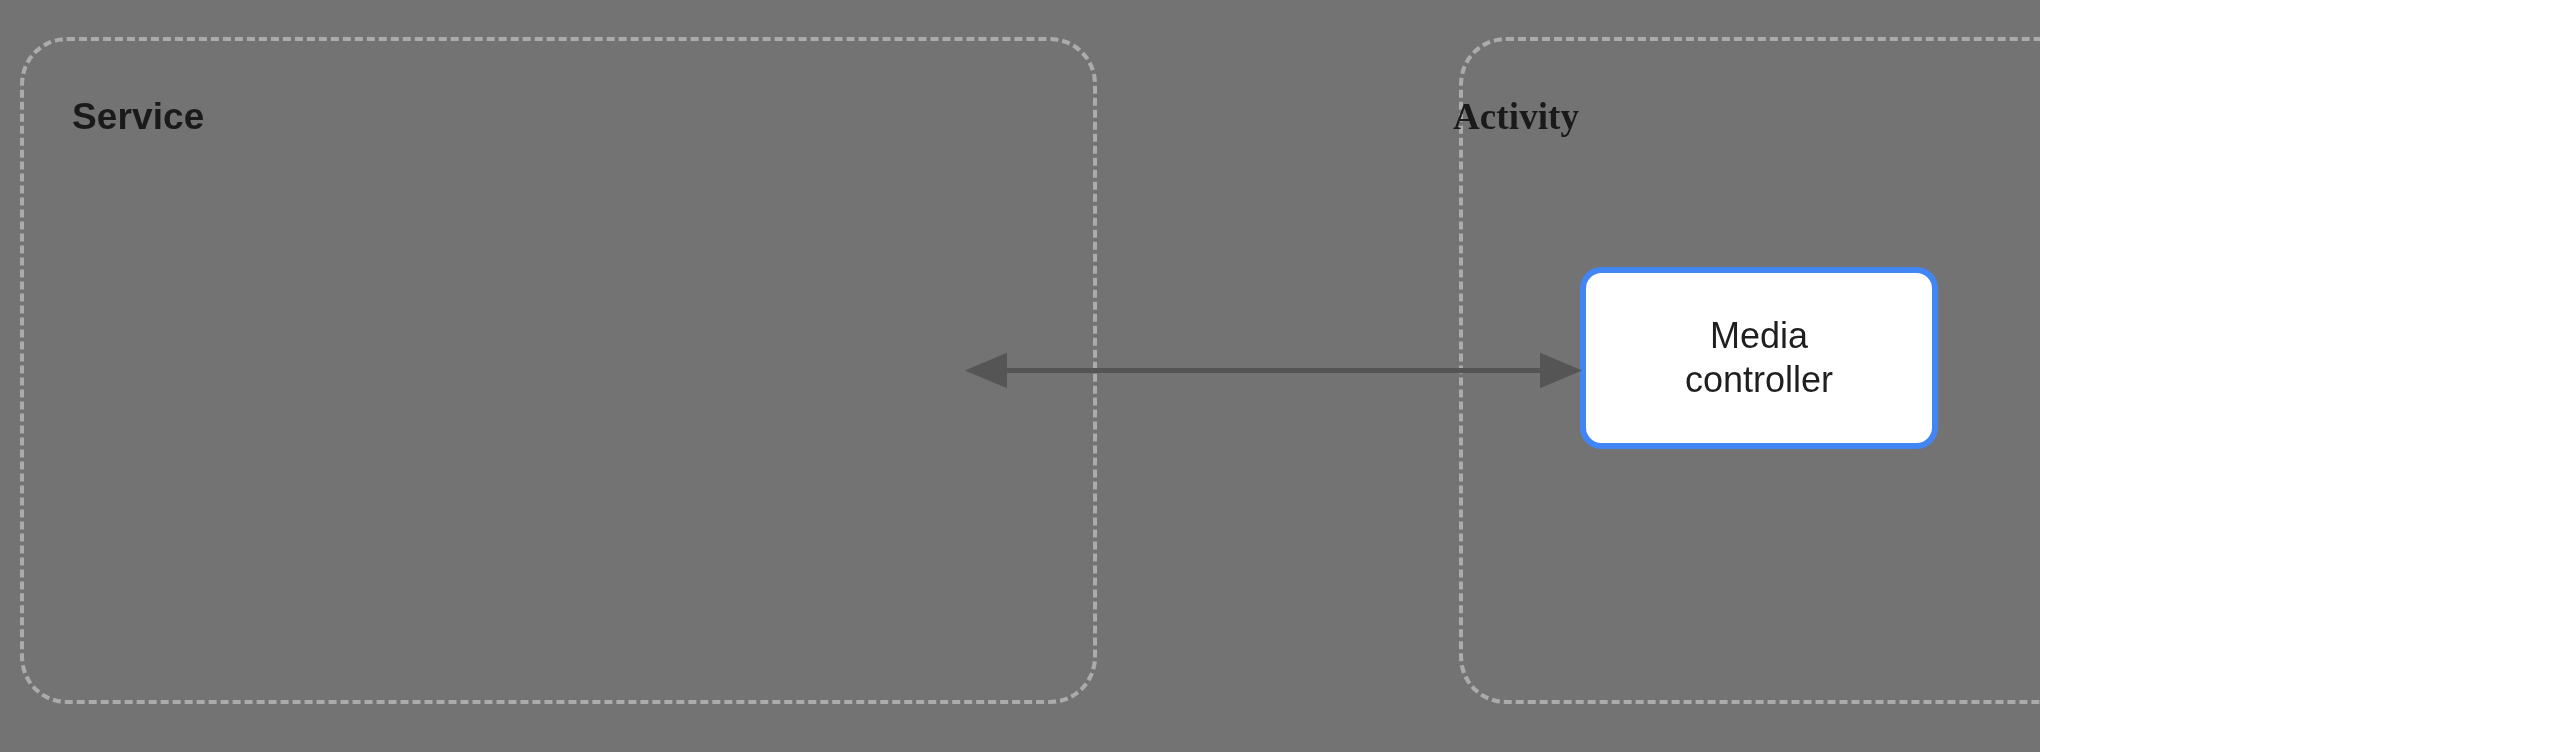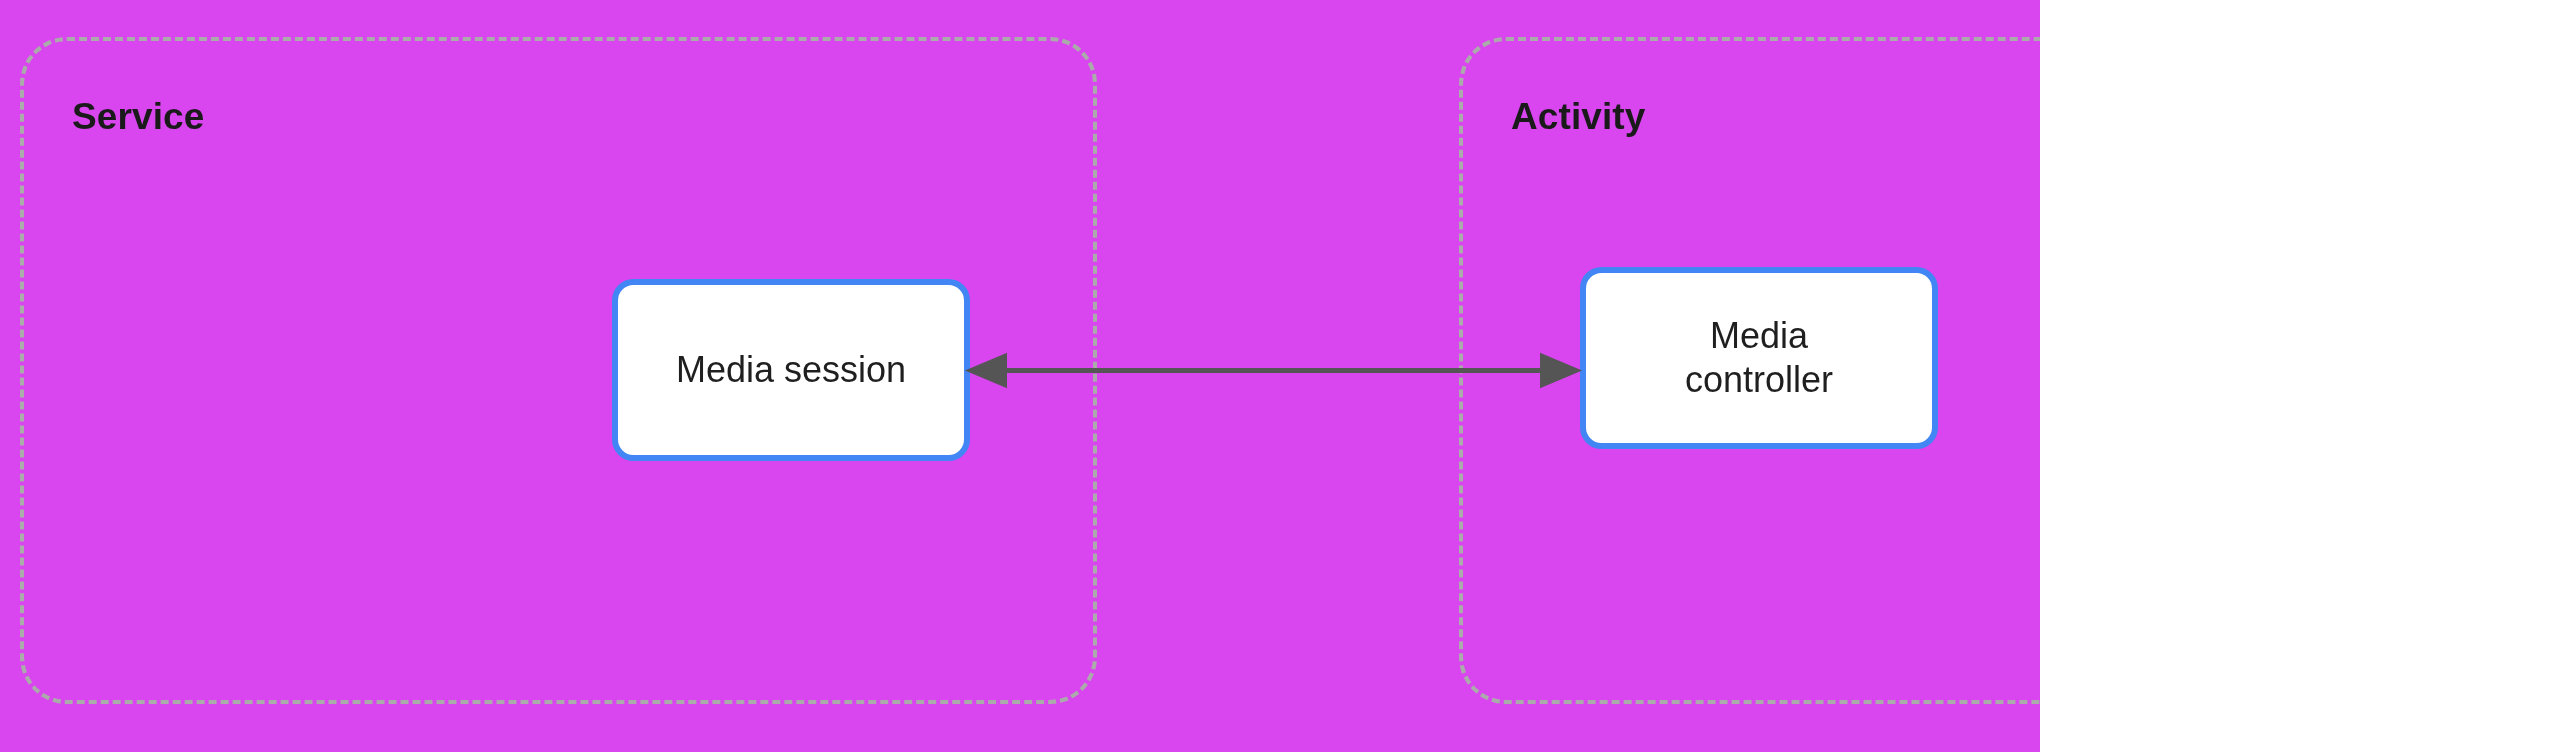--- a/index.html
+++ b/index.html
@@ -10,21 +10,21 @@
   }
   body {
     font-family: "Liberation Sans", sans-serif;
     -webkit-font-smoothing: antialiased;
   }
 
   #diagram-canvas {
     position: relative;
     width: 2040px;
     height: 752px;
-    background: #d946ef;
+    background: #737373;
     overflow: hidden;
   }
 
   
   .group {
     position: absolute;
     box-sizing: border-box;
     border: 4.9px dashed #ababab;
     border-radius: 47px;
     background: transparent;
@@ -45,21 +45,21 @@
   .group-label {
     position: absolute;
     font-size: 37px;
     font-weight: 600;
     color: #1a1a1a;
     letter-spacing: 0.1px;
     white-space: nowrap;
     line-height: 1;
   }
   #label-service  { left: 72px;   top: 98px; }
-  #label-activity { left: 1511px; top: 98px; }
+  #label-activity { left: 1453px; top: 98px; font-family: Liberation Serif, serif; }
 
   
   .node {
     position: absolute;
     box-sizing: border-box;
     border: 6.9px solid #4285f4;
     border-radius: 21.5px;
     background: #ffffff;
     display: flex;
     align-items: center;
@@ -94,23 +94,20 @@
 
 <div id="diagram-canvas">
 
   <div class="group" id="group-service"></div>
   <div class="group-label" id="label-service">Service</div>
 
   <div class="group" id="group-activity"></div>
   <div class="group-label" id="label-activity">Activity</div>
 
 
-  <div class="node" id="node-media-session">
-    <span class="node-label">Media session</span>
-  </div>
 
   <div class="node" id="node-media-controller">
     <span class="node-label">Media
 controller</span>
   </div>
 
   <div class="node" id="node-ui">
     <span class="node-label">UI</span>
   </div>
 

